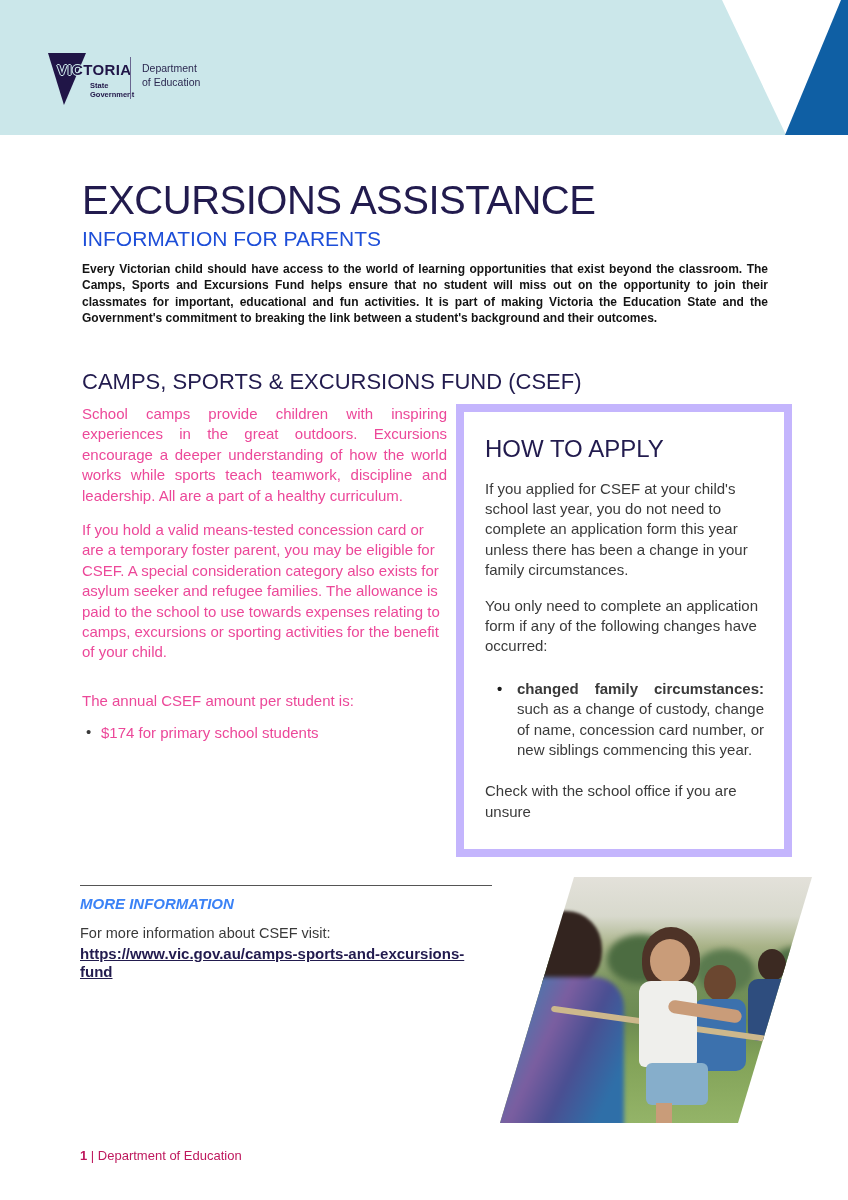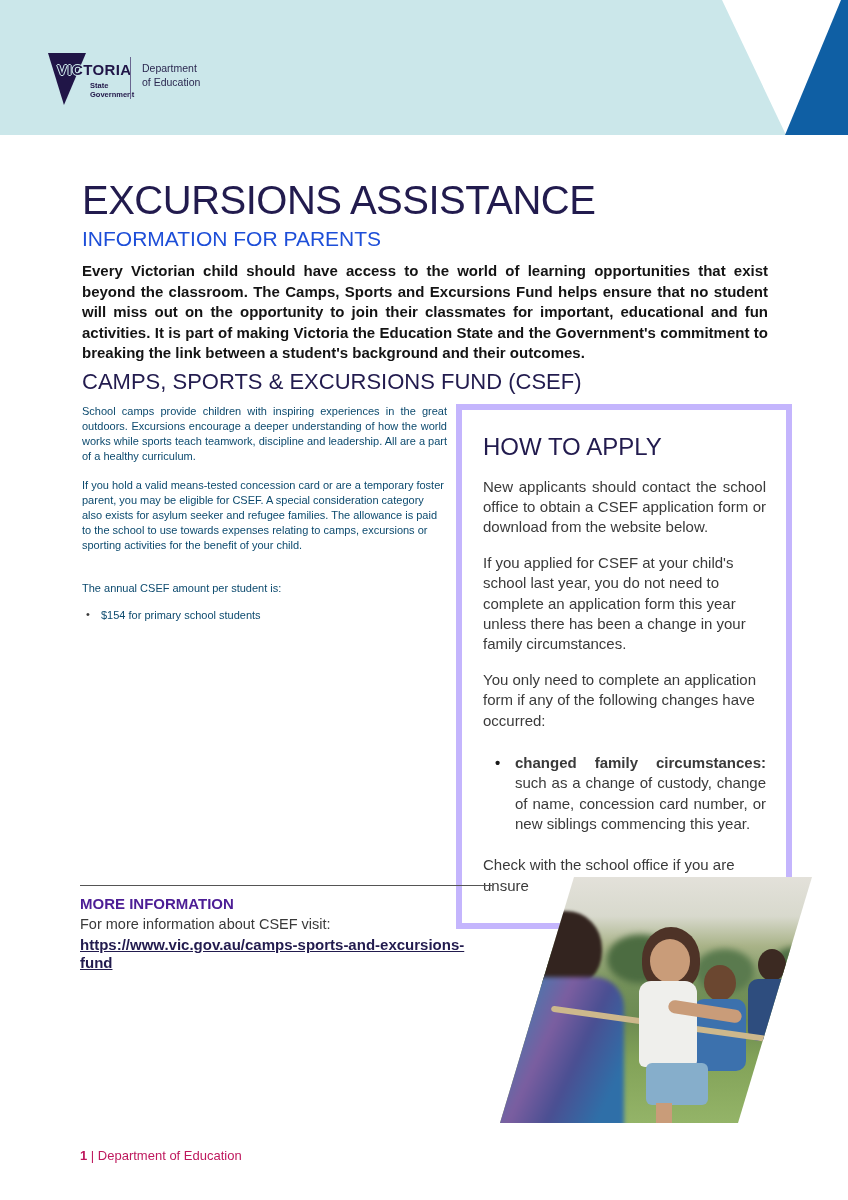--- a/index.html
+++ b/index.html
@@ -22,53 +22,53 @@
     text-shadow:-1px 0 #cbe7ea, 1px 0 #cbe7ea, 0 -1px #cbe7ea, 0 1px #cbe7ea; }
   .logo-sub { position:absolute; left:42px; top:31px; font-size:7.5px; font-weight:bold;
     color:#201547; line-height:1.25; }
   .logo-div { position:absolute; left:82px; top:7px; width:1px; height:42px; background:#6a6690; }
   .logo-dept { position:absolute; left:94px; top:11px; font-size:10.5px; color:#2b2850; line-height:1.35; }
 
   
   .title { position:absolute; left:82px; top:178px; font-size:40px; color:#221b4e;
     letter-spacing:-0.5px; white-space:nowrap; }
   .subtitle { position:absolute; left:82px; top:227px; font-size:21px; color:#1d4ed8; }
-  .intro { position:absolute; left:82px; top:261px; width:686px; font-size:15px;
+  .intro { position:absolute; left:82px; top:261px; width:686px; font-size:12px;
     font-weight:bold; color:#141414; line-height:1.37; text-align:justify; }
 
   .csef-heading { position:absolute; left:82px; top:369px; font-size:22px; color:#221b4e;
     white-space:nowrap; }
 
   
   .columns { position:absolute; left:82px; top:404px; width:716px; display:flex; }
-  .left-col { width:374px; padding-right:9px; font-size:11px; color:#0c4a6e; line-height:1.36; }
+  .left-col { width:374px; padding-right:9px; font-size:15px; color:#ec4899; line-height:1.36; }
   .left-col p { margin-bottom:14px; }
   .left-col p.just { text-align:justify; }
   .left-col p.gap-big { margin-bottom:27px; }
   .left-col p.amount { margin-top:28px; margin-bottom:12px; }
   .dash-list { list-style:none; }
   .dash-list li { position:relative; padding-left:19px; margin-bottom:12px; }
   .dash-list li::before { content:"•"; position:absolute; left:4px; top:-1px; color:#3a3a3a; }
 
   
-  .apply-box { width:336px; min-height:407px; border:6px solid #c4b5fd;
+  .apply-box { width:336px; min-height:407px; border:8px solid #c4b5fd;
     padding:15px 20px 12px 21px; font-size:15px; color:#3a3a3a; line-height:1.36; }
   .apply-heading { font-size:24px; color:#221b4e; font-weight:normal; margin:6px 0 13px 0; }
   .apply-box p { margin-bottom:15px; }
   .apply-box p.just { text-align:justify; }
   .bullet-list { list-style:none; margin:22px 0 6px 6px; }
   .bullet-list li { position:relative; padding-left:26px; margin-bottom:21px; text-align:justify; }
   .bullet-list li::before { content:"•"; position:absolute; left:6px; top:0; color:#1a1a1a; font-weight:bold; }
   .bullet-list .b { font-weight:bold; }
   .apply-footer { margin-top:4px; }
 
   
   .more-info { position:absolute; left:80px; top:885px; width:412px; }
   .more-info .rule { border-top:1px solid #555; margin-bottom:9px; }
-  .more-heading { font-size:15px; font-weight:bold; color:#4c1d95; margin-bottom:4px; }
+  .more-heading { font-size:15px; font-weight:bold; color:#3b82f6; margin-bottom:13px;font-style:italic; }
   .more-text { font-size:14.5px; color:#3a3a3a; margin-bottom:4px; }
   .more-link { font-size:15px; font-weight:bold; color:#221b4e; text-decoration:underline; }
 
   
   .photo { position:absolute; left:500px; top:877px; width:312px; height:246px;
     clip-path:polygon(74px 0, 312px 0, 238px 246px, 0 246px);
     background:linear-gradient(180deg,#e3e1da 0%,#d8d9cd 16%,#a9b388 28%,#74915a 44%,#6b8a51 58%,#82a258 74%,#94b468 100%); }
   .photo .trees { position:absolute; left:0; top:28px; width:100%; height:120px; filter:blur(3px);
     background:
       radial-gradient(40px 34px at 18% 55%, #55754a 60%, transparent 62%),
@@ -130,27 +130,26 @@
 <div class="intro">Every Victorian child should have access to the world of learning opportunities that exist beyond the classroom. The Camps, Sports and Excursions Fund helps ensure that no student will miss out on the opportunity to join their classmates for important, educational and fun activities. It is part of making Victoria the Education State and the Government's commitment to breaking the link between a student's background and their outcomes.</div>
 
 <div class="csef-heading">CAMPS, SPORTS &amp; EXCURSIONS FUND (CSEF)</div>
 
 <div class="columns">
   <div class="left-col">
     <p class="just">School camps provide children with inspiring experiences in the great outdoors. Excursions encourage a deeper understanding of how the world works while sports teach teamwork, discipline and leadership.  All are a part of a healthy curriculum.</p>
     <p>If you hold a valid means-tested concession card or are a temporary foster parent, you may be eligible for CSEF. A special consideration category also exists for asylum seeker and refugee families. The allowance is paid to the school to use towards expenses relating to camps, excursions or sporting activities for the benefit of your child.</p>
     <p class="amount">The annual CSEF amount per student is:</p>
     <ul class="dash-list">
-      <li>$154 for primary school students</li>
+      <li>$174 for primary school students</li>
     </ul>
   </div>
 
   <div class="apply-box">
     <h2 class="apply-heading">HOW TO APPLY</h2>
-    <p class="just">New applicants should contact the school office to obtain a CSEF application form or download from the website below.</p>
     <p>If you applied for CSEF at your child's school last year, you do not need to complete an application form this year unless there has been a change in your family circumstances.</p>
     <p>You only need to complete an application form if any of the following changes have occurred:</p>
     <ul class="bullet-list">
       <li><span class="b">changed family circumstances:</span><span> such as a change of custody, change of name, concession card number, or new siblings commencing this year.</span></li>
     </ul>
     <p class="apply-footer">Check with the school office if you are unsure</p>
   </div>
 </div>
 
 <div class="more-info">

